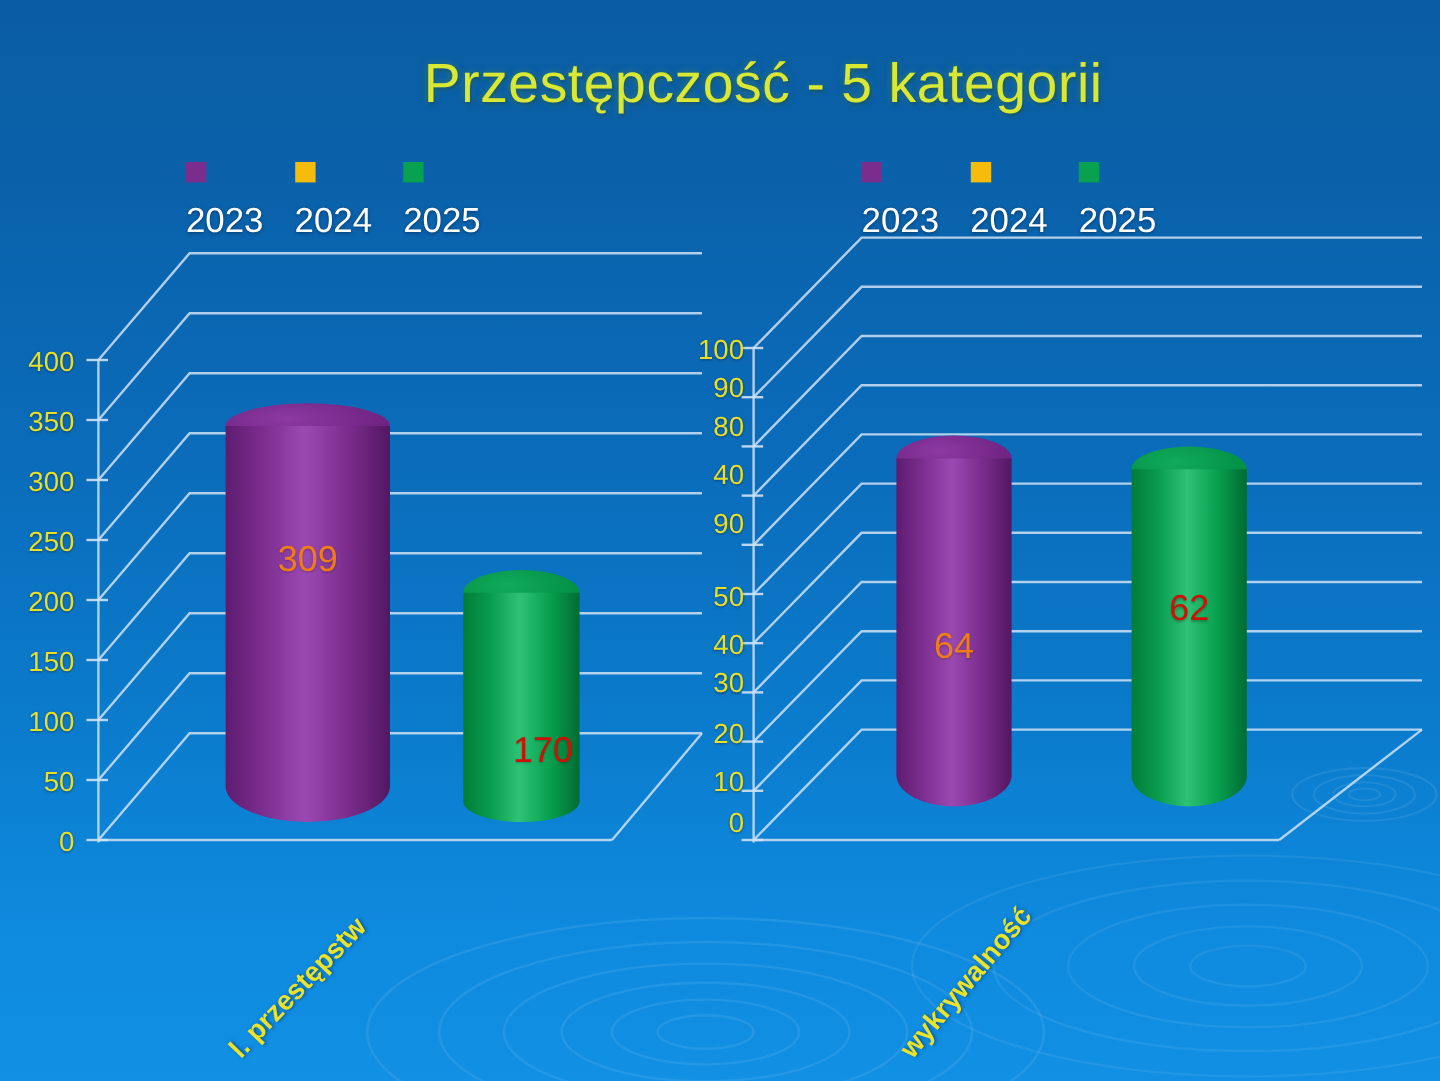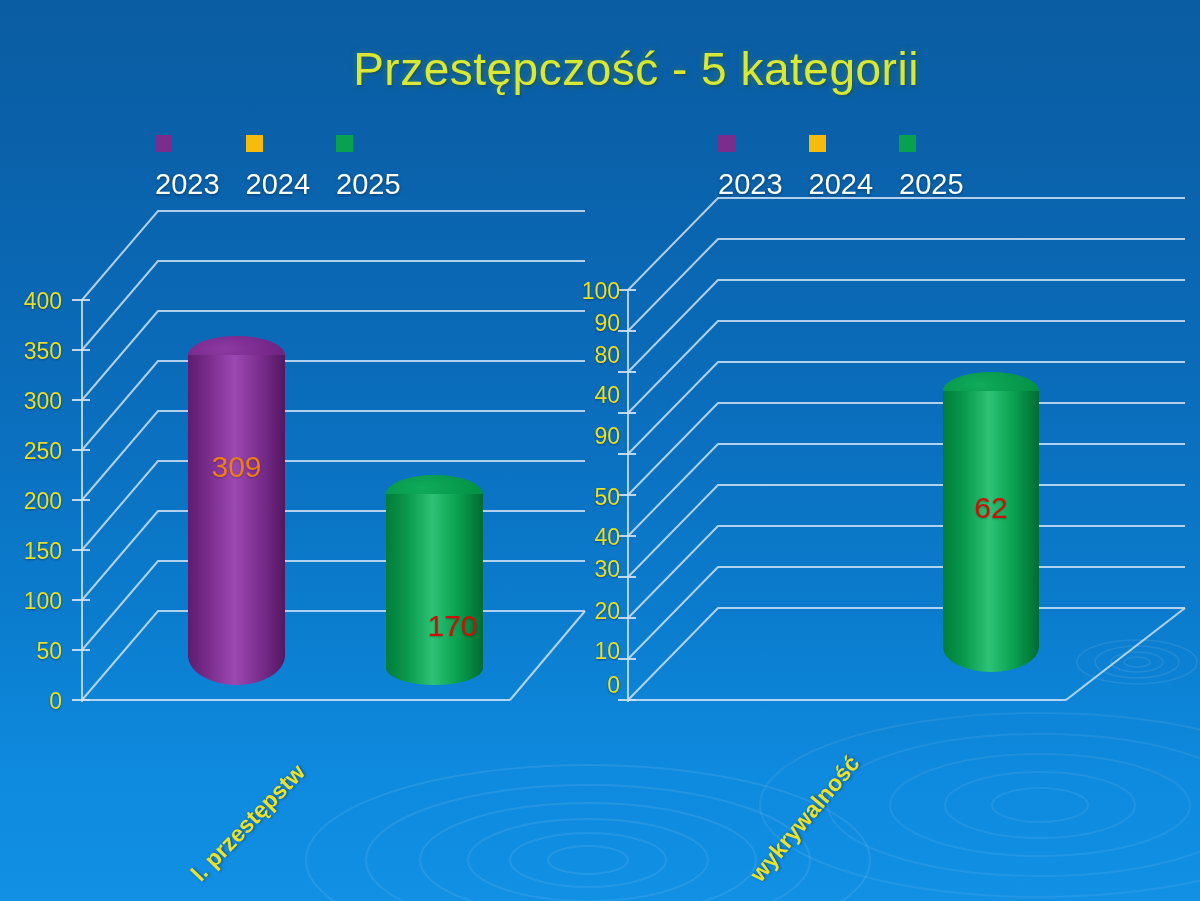--- a/index.html
+++ b/index.html
@@ -198,21 +198,21 @@
     <div class="axis-label" style="left:0;top:288px;width:62px">400</div>
     <div class="axis-label" style="left:0;top:338px;width:62px">350</div>
     <div class="axis-label" style="left:0;top:388px;width:62px">300</div>
     <div class="axis-label" style="left:0;top:438px;width:62px">250</div>
     <div class="axis-label" style="left:0;top:488px;width:62px">200</div>
     <div class="axis-label" style="left:0;top:538px;width:62px">150</div>
     <div class="axis-label" style="left:0;top:588px;width:62px">100</div>
     <div class="axis-label" style="left:0;top:638px;width:62px">50</div>
     <div class="axis-label" style="left:0;top:688px;width:62px">0</div>
 
-    <div class="bar" style="left:188px;top:355px;width:97px;height:330px;">
+    <div class="bar" style="left:188px;top:355px;width:97px;height:330px;padding-left:40px;">
       <div class="cap" style="background:radial-gradient(ellipse at 38% 34%, #8d3aa2 0%, #6e2281 72%, #5d1a6e 100%);"></div>
       <div class="body" style="background:linear-gradient(90deg,#5e1c70 0%,#7b2d8e 22%,#9b49b2 48%,#7b2d8e 74%,#531762 100%);"></div>
       <div class="value" style="top:95px;color:#ef7c1a;">309</div>
     </div>
 
 
     <div class="bar" style="left:386px;top:494px;width:97px;height:191px;">
       <div class="cap" style="background:radial-gradient(ellipse at 38% 34%, #10ab5b 0%, #039044 70%, #027c3a 100%);"></div>
       <div class="body" style="background:linear-gradient(90deg,#027c3a 0%,#089a4c 22%,#2ec276 48%,#08a14f 74%,#016b32 100%);"></div>
       <div class="value" style="top:115px;color:#cc1206;padding-left:36px;">170</div>
@@ -277,20 +277,25 @@
     <div class="axis-label" style="left:-42px;top:342px;width:62px">80</div>
     <div class="axis-label" style="left:-42px;top:382px;width:62px">40</div>
     <div class="axis-label" style="left:-42px;top:423px;width:62px">90</div>
     <div class="axis-label" style="left:-42px;top:484px;width:62px">50</div>
     <div class="axis-label" style="left:-42px;top:524px;width:62px">40</div>
     <div class="axis-label" style="left:-42px;top:556px;width:62px">30</div>
     <div class="axis-label" style="left:-42px;top:598px;width:62px">20</div>
     <div class="axis-label" style="left:-42px;top:638px;width:62px">10</div>
     <div class="axis-label" style="left:-42px;top:672px;width:62px">0</div>
 
+    <div class="bar" style="left:147px;top:382px;width:96px;height:290px;">
+      <div class="cap" style="background:radial-gradient(ellipse at 38% 34%, #8d3aa2 0%, #6e2281 72%, #5d1a6e 100%);"></div>
+      <div class="body" style="background:linear-gradient(90deg,#5e1c70 0%,#7b2d8e 22%,#9b49b2 48%,#7b2d8e 74%,#531762 100%);"></div>
+      <div class="value" style="top:140px;color:#ef7c1a;">64</div>
+    </div>
 
 
     <div class="bar" style="left:343px;top:391px;width:96px;height:281px;">
       <div class="cap" style="background:radial-gradient(ellipse at 38% 34%, #10ab5b 0%, #039044 70%, #027c3a 100%);"></div>
       <div class="body" style="background:linear-gradient(90deg,#027c3a 0%,#089a4c 22%,#2ec276 48%,#08a14f 74%,#016b32 100%);"></div>
       <div class="value" style="top:100px;color:#cc1206;">62</div>
     </div>
 
     <div class="cat-label" style="left:165px;top:860px;transform:rotate(-50deg);">wykrywalność</div>
   </div>

